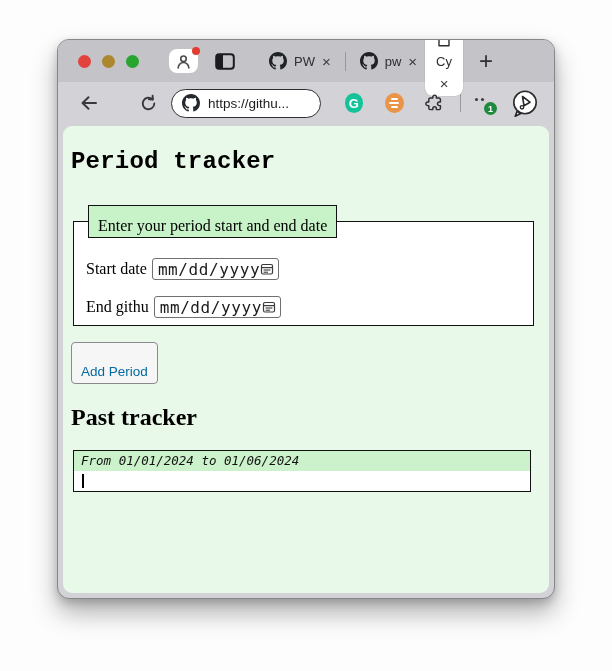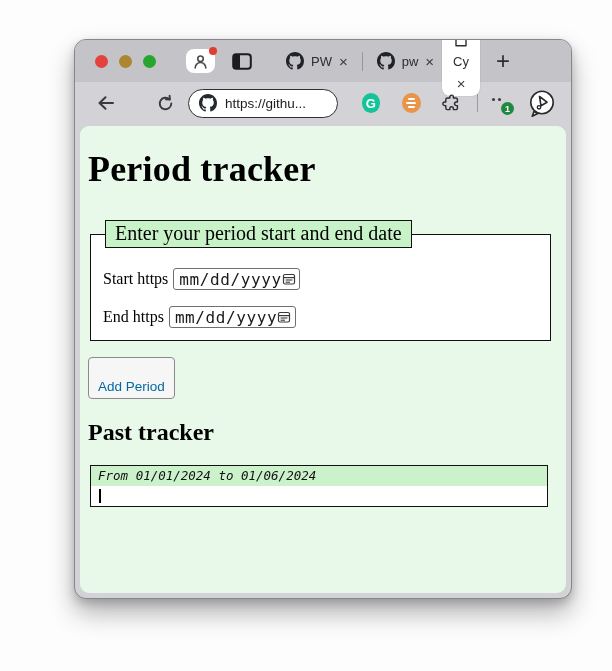--- a/index.html
+++ b/index.html
@@ -1,19 +1,19 @@
 <!DOCTYPE html>
 <html><head>
 <meta charset="utf-8">
 <style>
   * { margin:0; padding:0; box-sizing:border-box; }
   html,body { width:612px; height:671px; background:#fdfdfd; font-family:"Liberation Sans", sans-serif; overflow:hidden; }
 
   .window {
-    position:absolute; left:74px; top:39px; width:498px; height:560px;
+    position:absolute; left:57px; top:39px; width:498px; height:560px;
     border-radius:12px; background:#d3d3d7; border:1px solid #86868b;
     box-shadow:0 14px 26px rgba(0,0,0,.30), 0 4px 10px rgba(0,0,0,.18);
     overflow:hidden;
   }
 
   
   .tabbar { height:42px; background:#c3c3c8; display:flex; align-items:center; padding:0 12px; }
   .lights { display:flex; align-items:center; gap:11px; margin-left:8px; }
   .light { width:13px; height:13px; border-radius:50%; display:inline-block; }
   .light.red { background:#e2443d; }
@@ -53,29 +53,29 @@
   .dots-ext .dots b { width:3px; height:3px; border-radius:50%; background:#3a3a3c; }
   .badge { position:absolute; right:-4px; bottom:-2px; width:13px; height:13px; border-radius:50%; background:#1f8a3d; color:#fff; font-size:9px; font-weight:bold; display:flex; align-items:center; justify-content:center; }
   .bubble { margin-left:16px; }
 
   
   .content {
     position:absolute; left:5px; right:5px; top:86px; bottom:5px;
     background:#e9f9e9; border-radius:9px; overflow:hidden;
     padding:0 8px; font-family:"Liberation Serif", serif; color:#000;
   }
-  h1.page-title { font-size:36px; font-weight:bold; margin:22px 0 0 0; letter-spacing:.2px; }
+  h1.page-title { font-size:24px; font-weight:bold; margin:22px 0 0 0; letter-spacing:.2px;font-family:Liberation Mono, monospace; }
 
   fieldset.period-form {
     margin:30px 7px 0 2px; border:1.5px solid #111; background:#fff;
     padding:20px 12px 0 12px; height:121px;
   }
   legend.form-legend {
-    font-size:20px; background:#c8f2c7; border:1.5px solid #111;
-    padding:1px 9px 2px 9px; margin-left:2px;
+    font-size:16px; background:#c8f2c7; border:1.5px solid #111;
+    padding:11px 9px 2px 9px; margin-left:2px;
   }
   .field-row { margin-bottom:16px; display:flex; align-items:center; }
   .field-label { font-size:16px; margin-right:5px; }
   .date-input {
     display:inline-flex; align-items:center; width:127px; height:22px;
     border:1px solid #6f6f73; border-radius:3px; background:#fff; padding:0 5px;
   }
   .date-text { font-family:"DejaVu Sans Mono", monospace; font-size:16px; color:#1a1a1a; letter-spacing:.6px; }
   .cal-icon { margin-left:auto; display:flex; }
 
@@ -218,36 +218,36 @@
     </span>
   </div>
 
   <div class="content">
     <h1 class="page-title">Period tracker</h1>
 
     <fieldset class="period-form">
       <legend class="form-legend">Enter your period start and end date</legend>
 
       <div class="field-row">
-        <span class="field-label">Start https</span>
+        <span class="field-label">Start date</span>
         <span class="date-input">
           <span class="date-text">mm/dd/yyyy</span>
           <span class="cal-icon">
             <svg width="14" height="14" viewBox="0 0 14 14">
               <rect x="1.5" y="2.5" width="11" height="9.5" rx="1.5" fill="none" stroke="#3a3a3c" stroke-width="1.2"></rect>
               <line x1="1.5" y1="5.6" x2="12.5" y2="5.6" stroke="#3a3a3c" stroke-width="1.2"></line>
               <line x1="3.6" y1="8" x2="10.4" y2="8" stroke="#3a3a3c" stroke-width="1.1"></line>
               <line x1="3.6" y1="10.2" x2="8" y2="10.2" stroke="#3a3a3c" stroke-width="1.1"></line>
             </svg>
           </span>
         </span>
       </div>
 
       <div class="field-row">
-        <span class="field-label">End https</span>
+        <span class="field-label">End githu</span>
         <span class="date-input">
           <span class="date-text">mm/dd/yyyy</span>
           <span class="cal-icon">
             <svg width="14" height="14" viewBox="0 0 14 14">
               <rect x="1.5" y="2.5" width="11" height="9.5" rx="1.5" fill="none" stroke="#3a3a3c" stroke-width="1.2"></rect>
               <line x1="1.5" y1="5.6" x2="12.5" y2="5.6" stroke="#3a3a3c" stroke-width="1.2"></line>
               <line x1="3.6" y1="8" x2="10.4" y2="8" stroke="#3a3a3c" stroke-width="1.1"></line>
               <line x1="3.6" y1="10.2" x2="8" y2="10.2" stroke="#3a3a3c" stroke-width="1.1"></line>
             </svg>
           </span>

